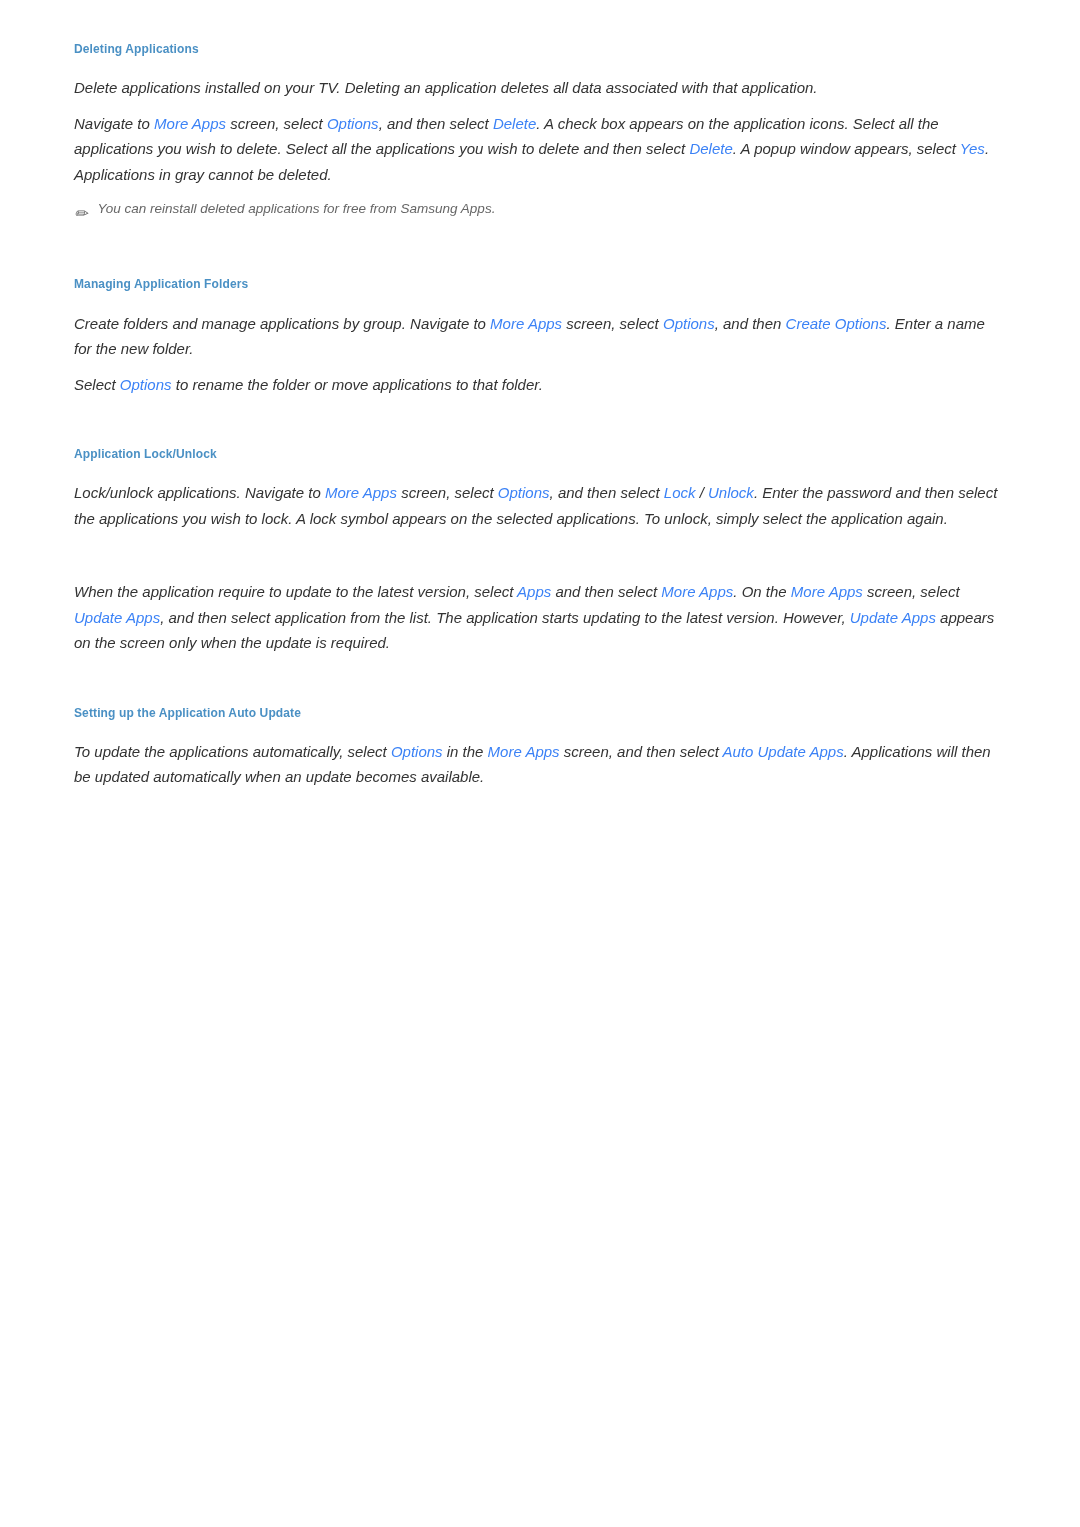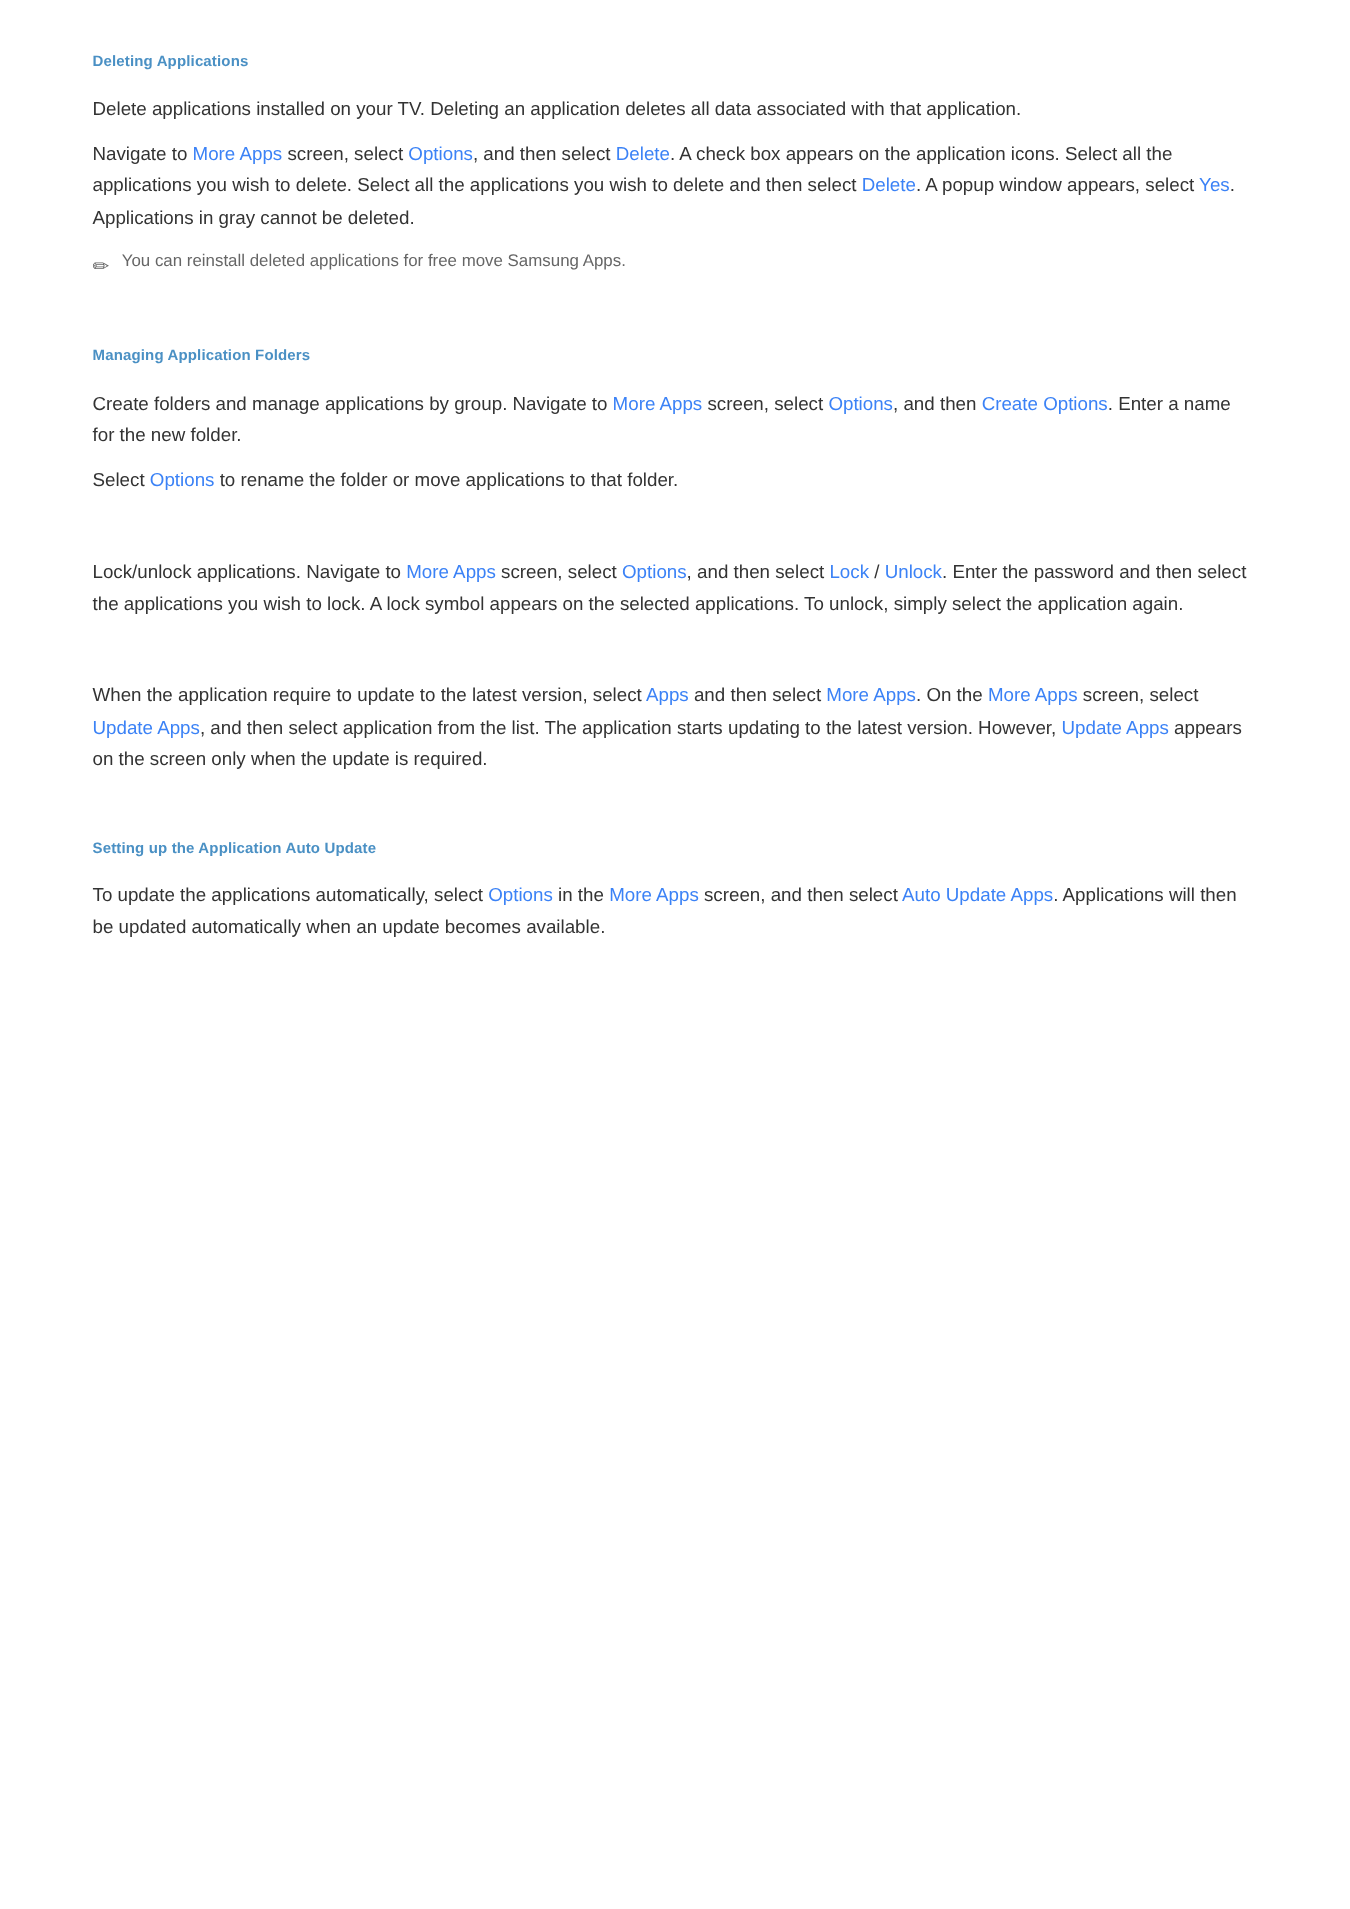--- a/index.html
+++ b/index.html
@@ -28,20 +28,21 @@
       font-weight: 600;
       color: #4a90c4;
       margin-bottom: 16px;
       letter-spacing: 0.01em;
     }
 
     .section-body {
       font-size: 15px;
       color: #333333;
       line-height: 1.7;
+      font-style: italic;
     }
 
     .section-body p {
       margin-bottom: 10px;
     }
 
     .link {
       color: #3b82f6;
       text-decoration: none;
     }
@@ -76,38 +77,39 @@
     <h2 class="section-title">Deleting Applications</h2>
     <div class="section-body">
       <p>
         Delete applications installed on your TV. Deleting an application deletes all data associated with that application.
       </p>
       <p>
         Navigate to <span class="link">More Apps</span> screen, select <span class="link">Options</span>, and then select <span class="link">Delete</span>. A check box appears on the application icons. Select all the applications you wish to delete. Select all the applications you wish to delete and then select <span class="link">Delete</span>. A popup window appears, select <span class="link">Yes</span>. Applications in gray cannot be deleted.
       </p>
       <div class="note-box">
         <span class="note-icon">✏</span>
-        <span class="note-text">You can reinstall deleted applications for free move Samsung Apps.</span>
+        <span class="note-text">You can reinstall deleted applications for free from Samsung Apps.</span>
       </div>
     </div>
   </div>
 
   <div class="section">
     <h2 class="section-title">Managing Application Folders</h2>
     <div class="section-body">
       <p>
         Create folders and manage applications by group. Navigate to <span class="link">More Apps</span> screen, select <span class="link">Options</span>, and then <span class="link">Create Options</span>. Enter a name for the new folder.
       </p>
       <p>
         Select <span class="link">Options</span> to rename the folder or move applications to that folder.
       </p>
     </div>
   </div>
 
   <div class="section">
+    <h2 class="section-title">Application Lock/Unlock</h2>
     <div class="section-body">
       <p>
         Lock/unlock applications. Navigate to <span class="link">More Apps</span> screen, select <span class="link">Options</span>, and then select <span class="link">Lock</span> / <span class="link">Unlock</span>. Enter the password and then select the applications you wish to lock. A lock symbol appears on the selected applications. To unlock, simply select the application again.
       </p>
     </div>
   </div>
 
   <div class="section">
     <div class="section-body">
       <p>

